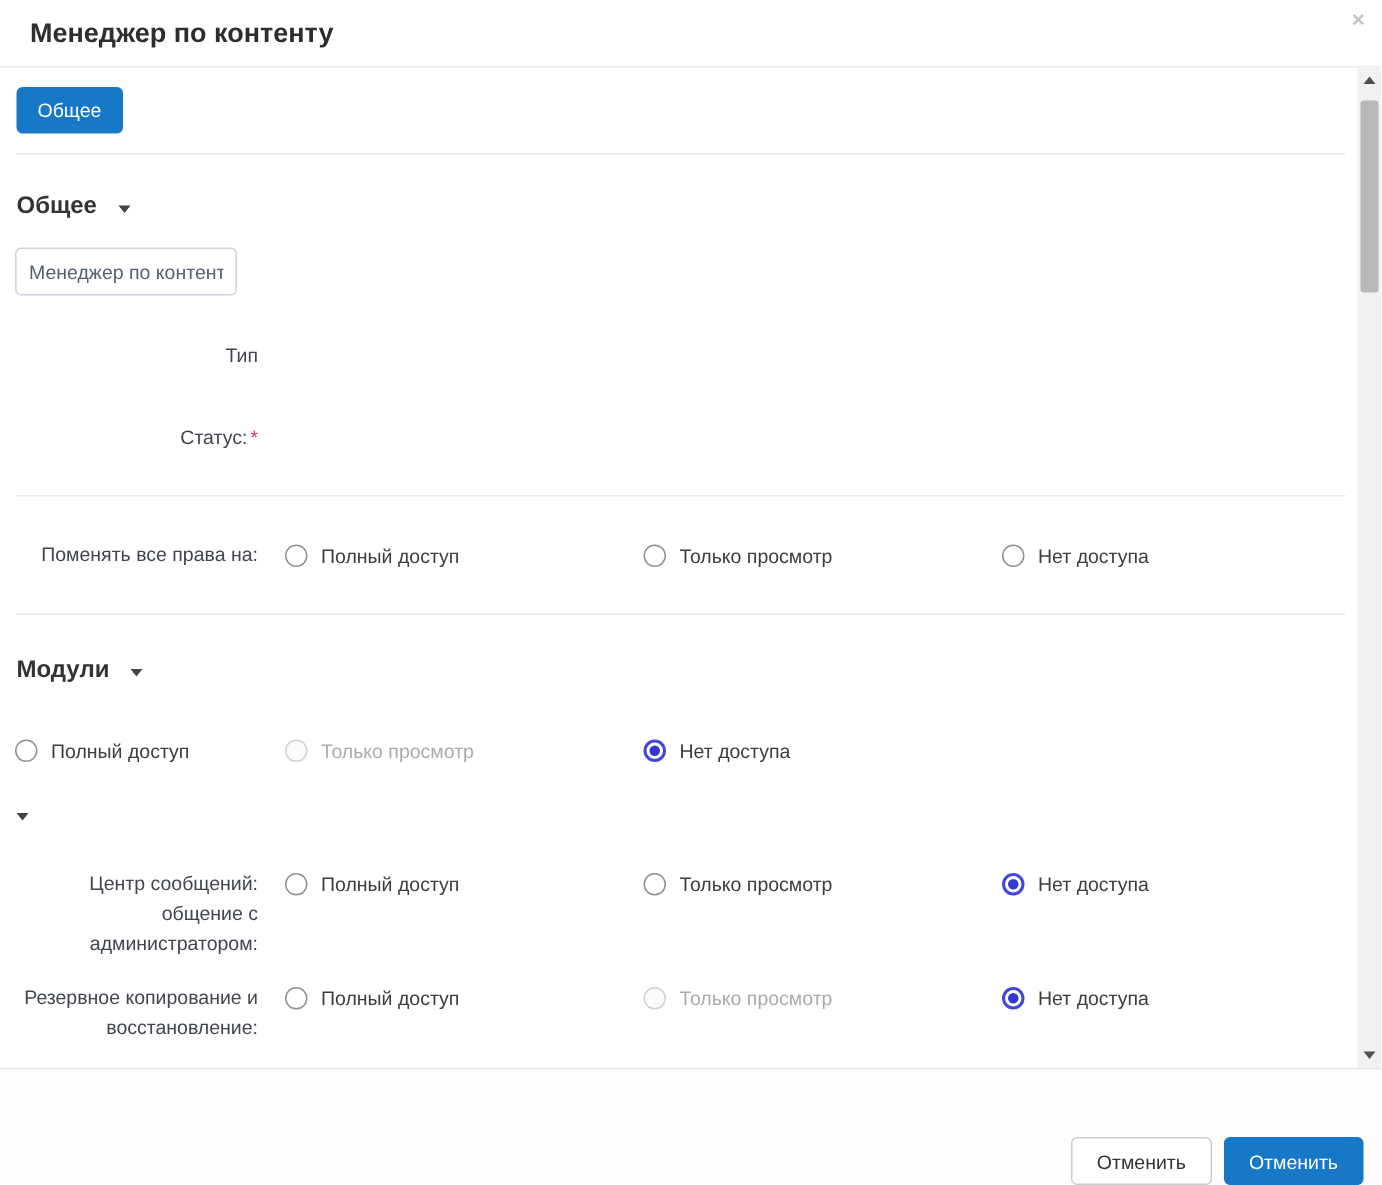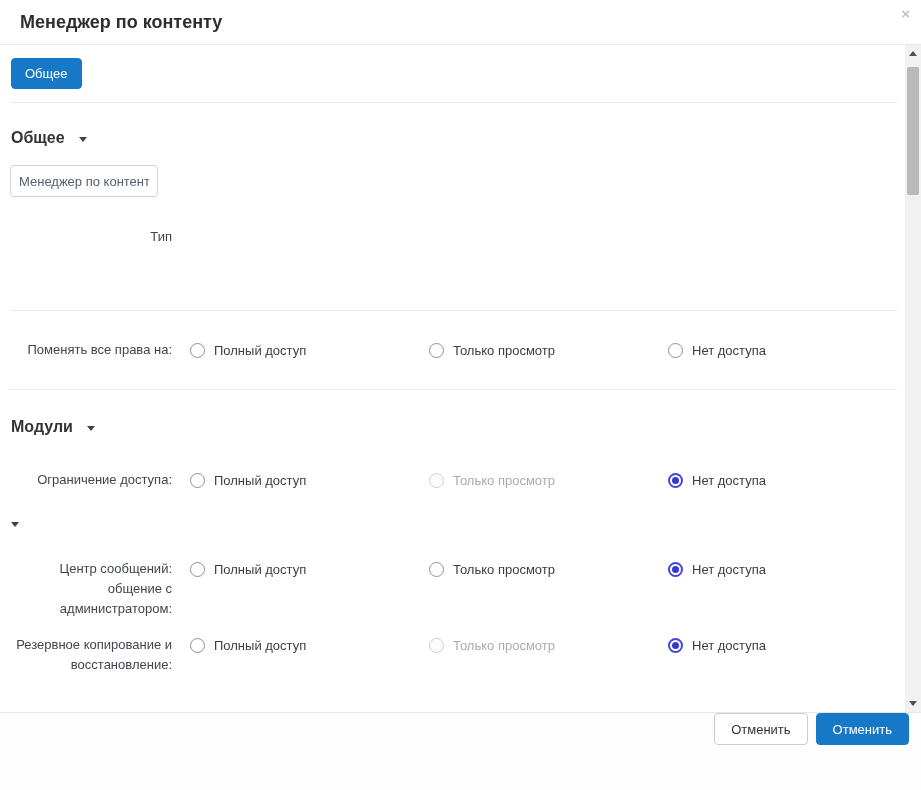--- a/index.html
+++ b/index.html
@@ -63,21 +63,21 @@
   
   .perm-row { display:grid; grid-template-columns:180px 239px 239px 1fr; align-items:start; }
   .perm-label { text-align:right; padding-right:18px; font-size:13px; color:#40454e; line-height:20px; white-space:pre-line; }
   .row-change-all { padding:29px 0; }
   .divider.above-change { margin-top:28px; }
   .row-restriction { margin-top:33px; }
   .row-msg-center { margin-top:32px; }
   .row-backup { margin-top:16px; }
 
   
-  .modal-footer { flex:0 0 78px; border-top:1px solid #e7e7e7; background:#fdfdfd; display:flex; align-items:flex-start; justify-content:flex-end; gap:8px; padding:0 12px; }
+  .modal-footer { flex:0 0 78px; border-top:1px solid #e7e7e7; background:#fdfdfd; display:flex; align-items:flex-end; justify-content:flex-end; gap:8px; padding:0 12px; }
   .btn { height:32px; padding:0 16px; border-radius:4px; font-size:13px; font-family:inherit; cursor:pointer; }
   .btn-cancel { background:#fff; border:1px solid #ccc; color:#333; }
   .btn-save { background:#1878c8; border:1px solid #1878c8; color:#fff; }
 </style>
 </head>
 <body>
 
 <div class="modal">
 
   <div class="modal-header">
@@ -99,20 +99,21 @@
 
       <div class="form-row row-group">
         <div><input class="text-input" type="text" value="Менеджер по контенту" style=""></div>
       </div>
 
       <div class="form-row row-type">
         <div class="form-label">Тип</div>
       </div>
 
       <div class="form-row row-status">
+        <div class="form-label"><span>Статус:</span><span class="req">*</span></div>
       </div>
 
       <div class="divider above-change"></div>
 
       
       <div class="perm-row row-change-all">
         <div class="perm-label">Поменять все права на:</div>
         <span class="opt unchecked">
           <span class="radio">
               <span class="dot"></span>
@@ -135,21 +136,20 @@
 
       <div class="divider"></div>
 
       
       <div class="section-head head-modules">
         <span class="title">Модули</span>
         <span class="caret"></span>
       </div>
 
       <div class="perm-row row-restriction">
-        <div class="perm-label">Ограничение доступа:</div>
         <span class="opt unchecked">
           <span class="radio">
               <span class="dot"></span>
             </span>
           <span class="opt-label">Полный доступ</span>
         </span>
         <span class="opt disabled">
           <span class="radio">
               <span class="dot"></span>
             </span>

